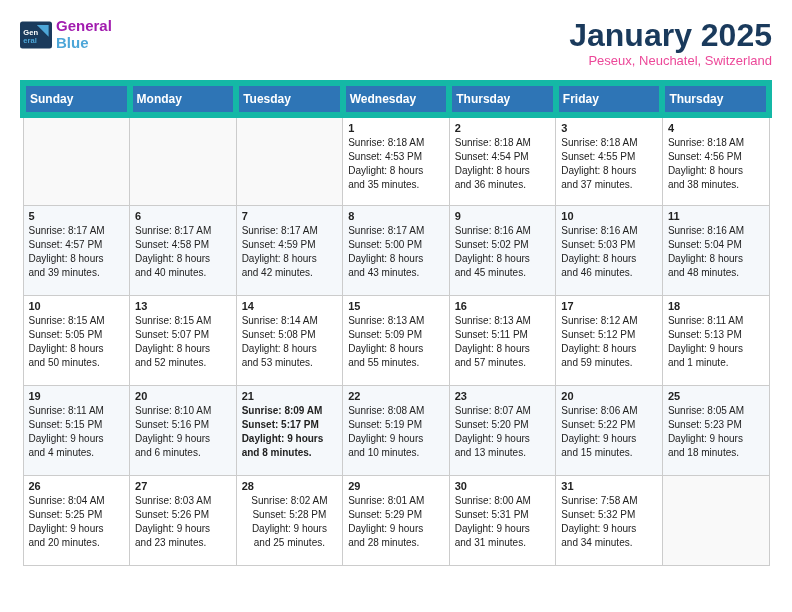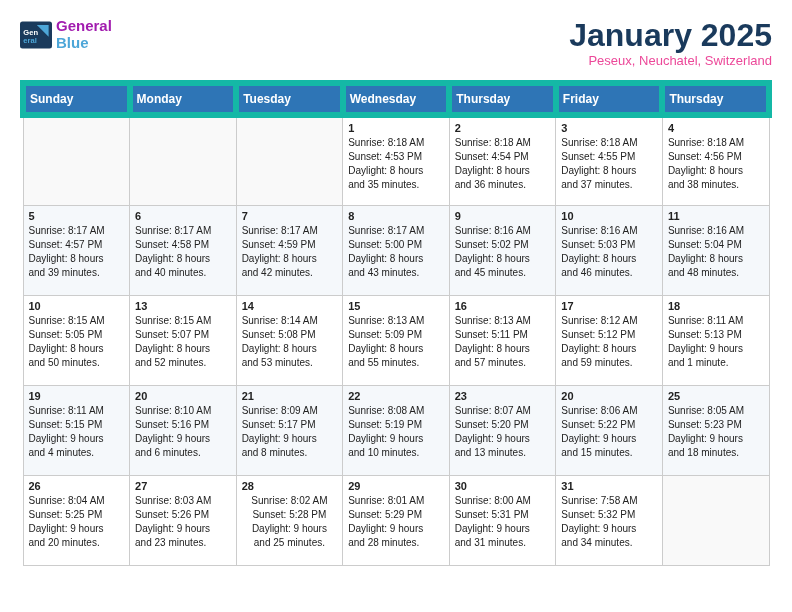--- a/index.html
+++ b/index.html
@@ -265,21 +265,21 @@
           </td>
           <td>
             <span class="day-num">20</span>
             <div class="day-info" style="white-space: pre-line;">Sunrise: 8:10 AM
 Sunset: 5:16 PM
 Daylight: 9 hours
 and 6 minutes.</div>
           </td>
           <td>
             <span class="day-num">21</span>
-            <div class="day-info" style="white-space: pre-line;">Sunrise: 8:09 AM
+            <div class="day-info" style="white-space: pre-line; font-weight: bold;">Sunrise: 8:09 AM
 Sunset: 5:17 PM
 Daylight: 9 hours
 and 8 minutes.</div>
           </td>
           <td>
             <span class="day-num">22</span>
             <div class="day-info" style="white-space: pre-line;">Sunrise: 8:08 AM
 Sunset: 5:19 PM
 Daylight: 9 hours
 and 10 minutes.</div>

